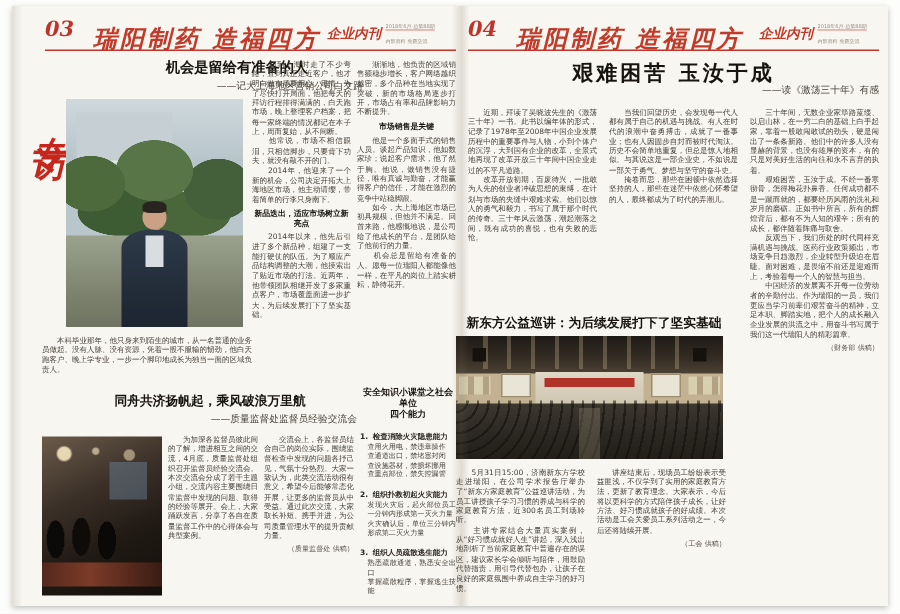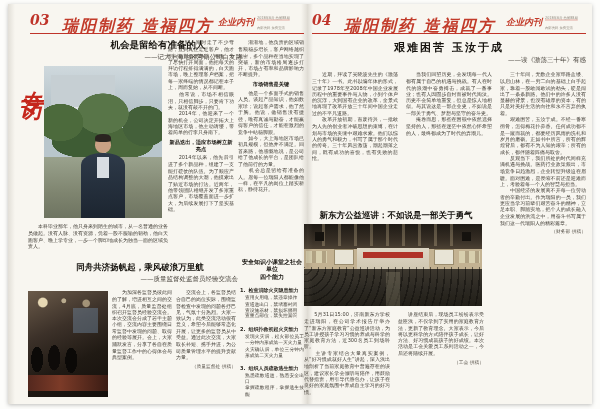--- a/index.html
+++ b/index.html
@@ -12,21 +12,21 @@
   .brand{font-family:"DejaVu Serif",serif;font-style:italic;font-weight:bold;font-size:16px;color:#c23b2a;letter-spacing:2px;white-space:nowrap;}
   .h-rule{position:absolute;height:1px;background:#bf342a;}
   .mh{display:flex;align-items:flex-start;gap:3px;}
   .mh-script{font-family:"DejaVu Serif",serif;font-style:italic;font-weight:bold;font-size:9px;color:#c23b2a;white-space:nowrap;margin-left:20px;}
   .mh-info{display:flex;flex-direction:column;height:12px;overflow:visible;}
   .micro{font-size:8px;line-height:9px;color:#948d82;white-space:nowrap;transform:scale(.42);transform-origin:0 0;}
   .micro.rule{border-bottom:1px solid #c23b2a;}
   .vlabel{writing-mode:vertical-rl;font-family:"DejaVu Serif",serif;font-style:italic;font-weight:bold;font-size:23px;color:#c5271c;letter-spacing:5px;line-height:1;}
   .h1{font-weight:bold;color:#17140f;text-align:center;}
   .a1-title{font-size:9.5px;}
-  .essay-title{font-size:11px;letter-spacing:2px;}
+  .essay-title{font-size:14px;letter-spacing:2px;}
   .a2-title{font-size:8.5px;}
   .sub{font-size:6.5px;color:#49443d;text-align:right;white-space:nowrap;}
   .col{position:absolute;overflow:hidden;}
   .shrink{transform:scale(.625);transform-origin:0 0;width:160%;}
   .bt{font-size:8px;line-height:10.3px;text-align:justify;white-space:pre-line;color:#45413a;}
   .subhead{font-weight:bold;text-align:center;font-size:8.4px;margin:4px 0;color:#17140f;}
   .byline{text-align:right;font-size:7.6px;color:#5a554d;margin-top:4px;}
   .s-title{font-weight:bold;text-align:center;font-size:9.6px;line-height:12px;color:#17140f;}
   .s-item{margin-top:4px;}
   .s-head{font-weight:bold;font-size:8px;color:#2a2620;}
@@ -217,21 +217,21 @@
   <div class="col" style="left:492px;top:68px;width:86px;height:326px;">
     <div class="shrink">
       <div class="bt">　　三十年间，无数企业家筚路蓝缕、以启山林，在一穷二白的基础上白手起家，靠着一股敢闯敢试的劲头，硬是闯出了一条条新路。他们中的许多人没有显赫的背景，也没有雄厚的资本，有的只是对美好生活的向往和永不言弃的执着。
 　　艰难困苦，玉汝于成。不经一番寒彻骨，怎得梅花扑鼻香。任何成功都不是一蹴而就的，都要经历风雨的洗礼和岁月的磨砺。正如书中所言，所有的辉煌背后，都有不为人知的艰辛；所有的成长，都伴随着阵痛与取舍。
 　　反观当下，我们所处的时代同样充满机遇与挑战。医药行业政策频出，市场竞争日趋激烈，企业转型升级迫在眉睫。面对困难，是畏缩不前还是迎难而上，考验着每一个人的智慧与担当。
 　　中国经济的发展离不开每一位劳动者的辛勤付出。作为瑞阳的一员，我们更应当学习前辈们艰苦奋斗的精神，立足本职、脚踏实地，把个人的成长融入企业发展的洪流之中，用奋斗书写属于我们这一代瑞阳人的精彩篇章。</div>
       <div class="byline">（财务部 供稿）</div>
     </div>
   </div>
 
-  <div class="abs h1 a2-title" style="left:298px;top:206px;width:180px;">新东方公益巡讲：不如说是一部关于勇气</div>
+  <div class="abs h1 a2-title" style="left:298px;top:206px;width:180px;">新东方公益巡讲：为后续发展打下了坚实基础</div>
 
   <div class="photo p3" style="left:296px;top:220px;width:178px;height:82px;">
     <div class="p3-ceil"></div>
     <div class="p3-beams"></div>
     <div class="p3-stage"></div>
     <div class="p3-banner"></div>
     <div class="p3-scrL"></div>
     <div class="p3-scrR"></div>
     <div class="p3-winL"></div>
     <div class="p3-winR"></div>

